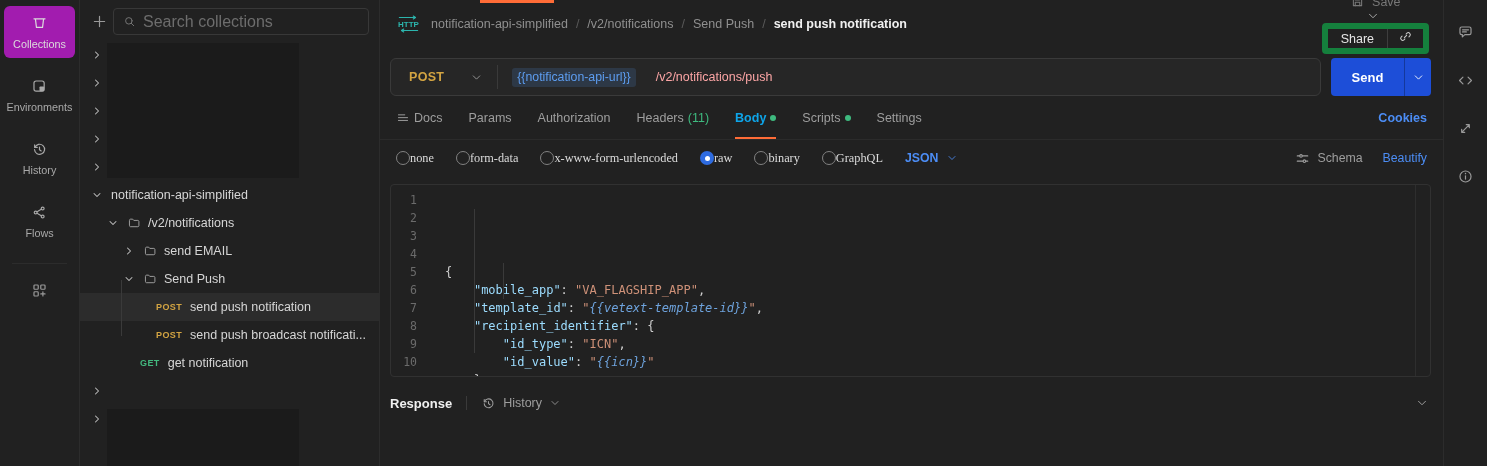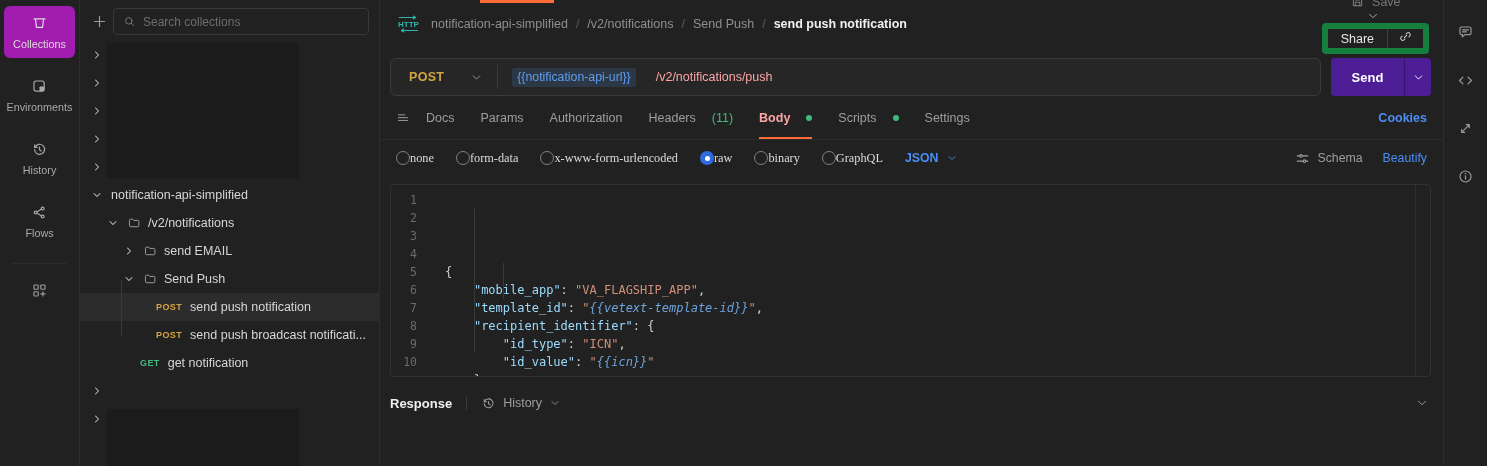--- a/index.html
+++ b/index.html
@@ -20,21 +20,21 @@
   .rail-label { font-size:10.8px; }
   .rail-divider { height:1px; background:#2c2c2c; margin:16px 12px 18px; }
   .rail-footer { display:flex; justify-content:center; color:#9a9a9a; }
   .rail-footer .icn { width:17px; height:17px; }
 
   
   .sidebar { width:300px; flex-shrink:0; position:relative; border-right:1px solid #2c2c2c; overflow:hidden; }
   .sb-plus { position:absolute; left:11px; top:13px; width:17px; height:17px; color:#9a9a9a; }
   .sb-search { position:absolute; left:33px; top:8px; width:256px; height:27px; border:1px solid #383838; border-radius:4px; display:flex; align-items:center; gap:7px; padding:0 9px; color:#7a7a7a; }
   .sb-search .icn { width:13px; height:13px; flex-shrink:0; }
-  .sb-search input { flex:1; background:transparent; border:none; outline:none; color:#d0d0d0; font-size:12px; font-family:"Liberation Sans",sans-serif; min-width:0; }
+  .sb-search input { flex:1; background:transparent; border:none; outline:none; color:#d0d0d0; font-size:16px; font-family:"Liberation Sans",sans-serif; min-width:0; }
   .sb-search input::placeholder { color:#6d6d6d; }
   .redact { position:absolute; left:27px; width:192px; background:#1b1b1b; }
   .tree { position:absolute; top:41px; left:0; right:0; }
   .tree-row { height:28px; display:flex; align-items:center; font-size:12.5px; color:#d6d6d6; cursor:pointer; white-space:nowrap; }
   .tree-row.sel { background:#2c2c2c; }
   .tree-chevron { width:14px; height:12px; color:#c2c2c2; flex-shrink:0; }
   .tree-chevron svg { stroke-width:1.7; }
   .tree-folder { width:14px; height:14px; color:#9e9e9e; margin:0 7px 0 7px; flex-shrink:0; }
   .tree-label { overflow:hidden; text-overflow:ellipsis; }
   .tree-label.ml6 { margin-left:7px; }
@@ -63,29 +63,29 @@
 
   .url-row { display:flex; gap:10px; margin:10px 12px 0 10px; height:38px; }
   .url-box { flex:1; min-width:0; border:1px solid #3a3a3a; background:#262626; border-radius:6px; display:flex; align-items:center; }
   .method-select { display:flex; align-items:center; padding-left:18px; cursor:pointer; }
   .method-label { font-weight:700; font-size:12.5px; color:#d3a442; letter-spacing:.3px; }
   .method-chevron { width:13px; height:13px; color:#9a9a9a; margin-left:26px; }
   .url-divider { width:1px; height:24px; background:#3a3a3a; margin:0 14px; }
   .url-text { display:flex; align-items:center; min-width:0; cursor:text; }
   .url-var { background:rgba(88,155,240,.16); color:#5d9df0; padding:2.5px 5px; border-radius:3px; font-size:12.3px; white-space:nowrap; }
   .url-path { margin-left:20px; font-size:12.5px; color:#fca5a5; white-space:nowrap; }
-  .send-btn { width:100px; flex-shrink:0; background:#4c1d95; border-radius:4px; display:flex; color:#fff; cursor:pointer;justify-content:space-between; }
+  .send-btn { width:100px; flex-shrink:0; background:#1d4ed8; border-radius:4px; display:flex; color:#fff; cursor:pointer;justify-content:space-between; }
   .send-label { flex:1; display:flex; align-items:center; justify-content:center; font-weight:700; font-size:13px; }
   .send-chevron { width:27px; border-left:1px solid rgba(0,0,0,.28); display:flex; align-items:center; justify-content:center; }
   .send-chevron .icn { width:13px; height:13px; }
 
   .tabs-row { height:44px; display:flex; align-items:center; padding:0 16px; gap:26px; border-bottom:1px solid #2b2b2b; }
-  .tab { position:relative; height:100%; display:flex; align-items:center; gap:16px; font-size:12.5px; color:#9e9e9e; cursor:pointer; white-space:nowrap; }
+  .tab { position:relative; height:100%; display:flex; align-items:center; gap:4px; font-size:12.5px; color:#9e9e9e; cursor:pointer; white-space:nowrap; }
   .tab .icn { width:14px; height:14px; }
-  .tab.active { color:#fca5a5; font-weight:600; }
+  .tab.active { color:#0ea5e9; font-weight:600; }
   .tab.active::after { content:''; position:absolute; left:0; right:0; bottom:0; height:2px; background:#ff6c37; }
   .tab-count { color:#3eba7f; }
   .dot { width:6px; height:6px; border-radius:50%; background:#3eba7f; }
   .cookies { margin-left:auto; color:#4c8df5; font-weight:600; font-size:12.5px; cursor:pointer; }
 
   .options-row { height:36px; display:flex; align-items:center; padding:0 16px; gap:22px; font-size:12.3px; color:#dcdcdc; }
   .opt { display:flex; align-items:center; gap:0; cursor:pointer; white-space:nowrap;font-family:Liberation Serif, serif; }
   .radio { width:14px; height:14px; border:1.4px solid #818181; border-radius:50%; flex-shrink:0; }
   .opt.sel .radio { border:none; background:#2e6be0; position:relative; }
   .opt.sel .radio::after { content:''; position:absolute; left:4.5px; top:4.5px; width:5px; height:5px; border-radius:50%; background:#fff; }

